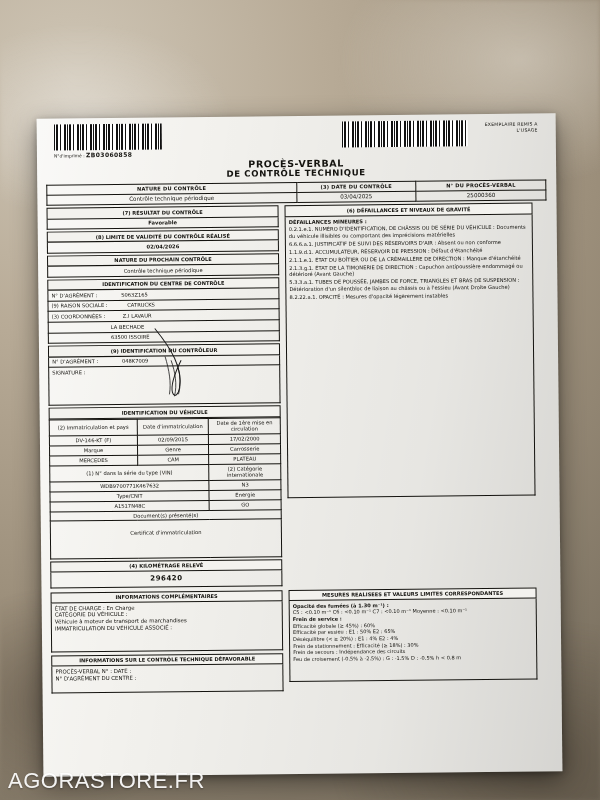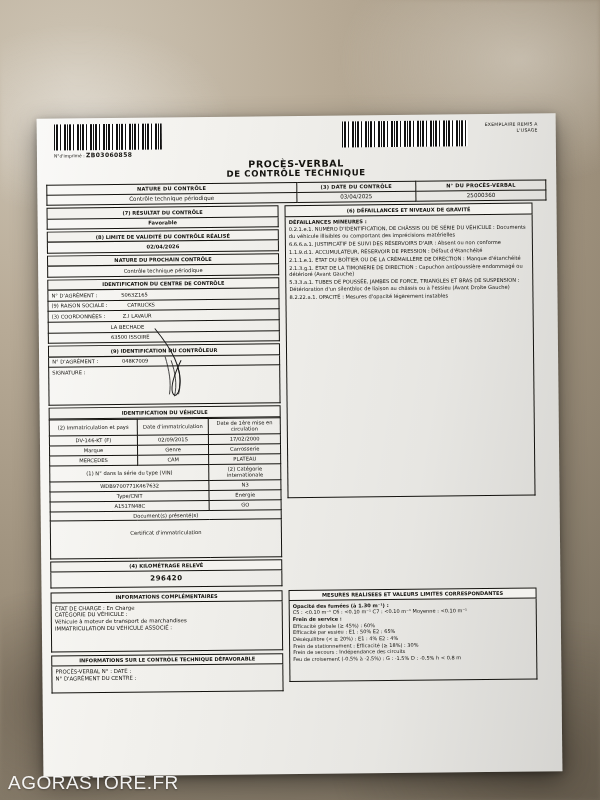--- a/index.html
+++ b/index.html
@@ -68,21 +68,21 @@
   .squiggle{position:absolute;left:92px;top:-40px;width:60px;height:80px;}
   .veh td{font-size:5.2px;}
   .small{font-size:4.8px;}
   .kmval{font-size:7px;font-weight:bold;text-align:center;letter-spacing:.5px;}
   .foot{display:flex;margin-top:4px;}
   .infos{width:232px;}
   .mesures{width:248px;margin-left:6px;}
   .mes-line{font-size:5.05px;line-height:1.32;}
   .watermark{
     position:absolute;left:8px;bottom:6px;color:#ffffff;opacity:.92;
-    font-size:19px;letter-spacing:.5px;font-family:"Liberation Sans",sans-serif;font-weight:500;
+    font-size:22px;letter-spacing:.5px;font-family:"Liberation Sans",sans-serif;font-weight:500;
     text-shadow:0 1px 2px rgba(0,0,0,.35);
   }
 </style>
 </head>
 <body>
 
 <div class="bg-blur"></div>
 
 <div class="paper">
   <div class="sheet">

